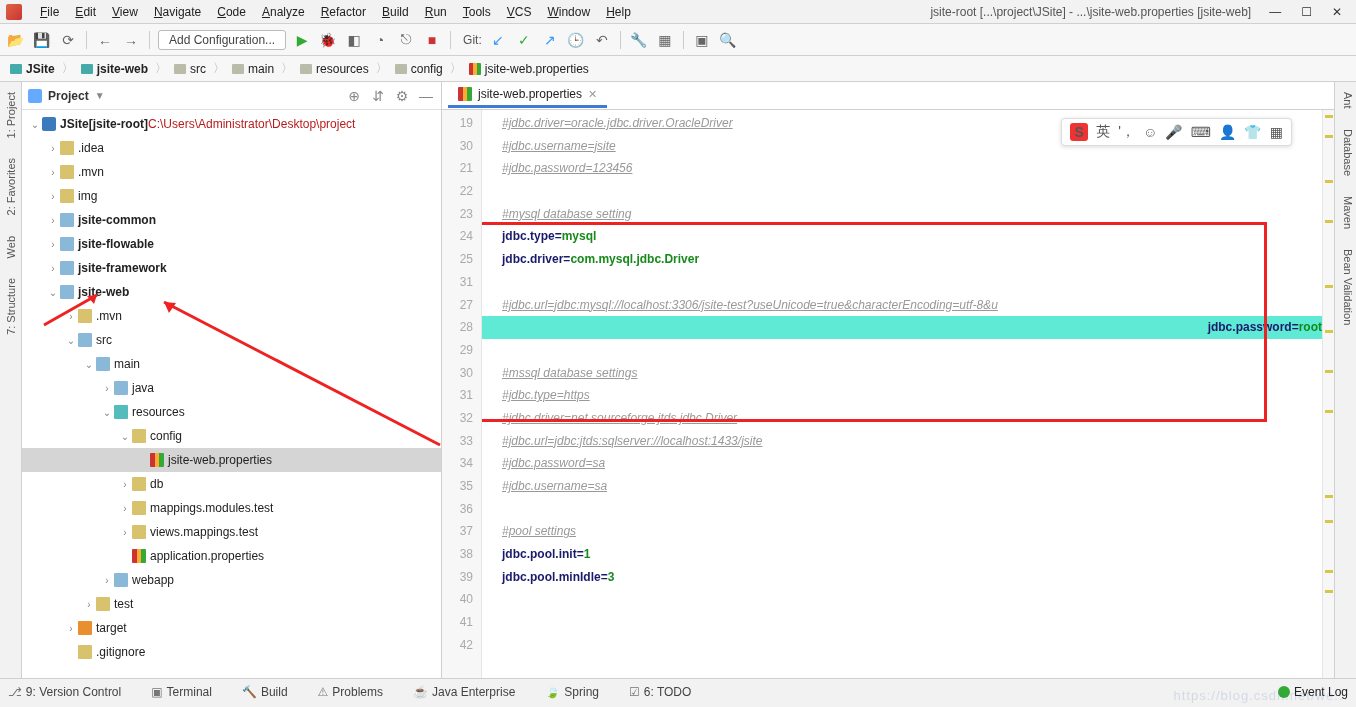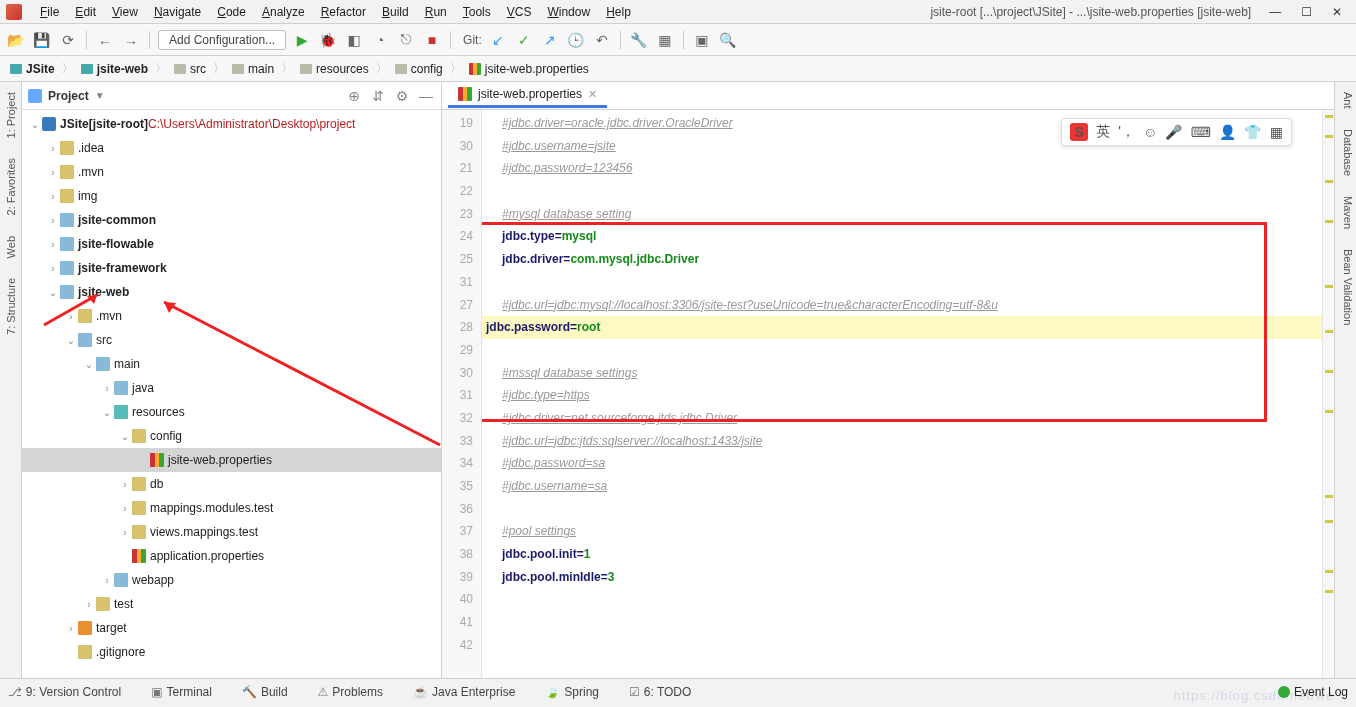--- a/index.html
+++ b/index.html
@@ -56,21 +56,21 @@
 
 .editor-area { flex: 1; display: flex; flex-direction: column; background: #fff; position: relative; }
 .editor-tabs { display: flex; align-items: center; height: 28px; border-bottom: 1px solid #d0d0d0; padding-left: 6px; }
 .editor-tab { display: flex; align-items: center; gap: 6px; padding: 4px 10px; border-bottom: 3px solid #3e7bd6; color: #222; }
 .editor-tab .close { color: #999; cursor: pointer; font-size: 11px; }
 .editor-body { flex: 1; display: flex; overflow: hidden; position: relative; }
 .gutter { width: 40px; background: #f7f7f7; border-right: 1px solid #e5e5e5; text-align: right; color: #aaa; font-family: Consolas, monospace; font-size: 12px; padding-top: 2px; }
 .gutter div { padding: 0 8px 0 0; height: 22.7px; line-height: 22.7px; }
 .code { flex: 1; font-family: Consolas, "Courier New", monospace; font-size: 13px; padding: 2px 0 0 20px; position: relative; white-space: nowrap; overflow: hidden; }
 .code-line { height: 22.7px; line-height: 22.7px; }
-.code-line.current { background: #fef9c3; margin-left: -20px; padding-left: 4px; }
+.code-line.current { background: #5eead4; margin-left: -20px; padding-left: 12px; text-align: right; }
 .comment { color: #999; font-style: italic; text-decoration: underline; }
 .prop-key { color: #1a1a6a; font-weight: 700; }
 .prop-eq { color: #1a1a6a; font-weight: 700; }
 .prop-val { color: #168a1a; font-weight: 700; margin-top: 21px; }
 .red-box { position: absolute; border: 3px solid #e22; pointer-events: none; }
 .ime-bar { position: absolute; right: 30px; top: 8px; display: flex; gap: 8px; align-items: center; background: #fff; border: 1px solid #ddd; border-radius: 4px; padding: 4px 8px; box-shadow: 0 1px 4px rgba(0,0,0,.15); }
 .ime-bar span { color: #555; font-size: 14px; }
 .ime-logo { width: 18px; height: 18px; background: #e33; color: #fff; display: flex; align-items:center; justify-content:center; border-radius: 3px; font-weight: 700; }
 .marker-strip { width: 12px; background: #f7f7f7; border-left: 1px solid #e5e5e5; position: relative; }
 .marker { position: absolute; left: 2px; width: 8px; height: 3px; background: #d6c64a; }

